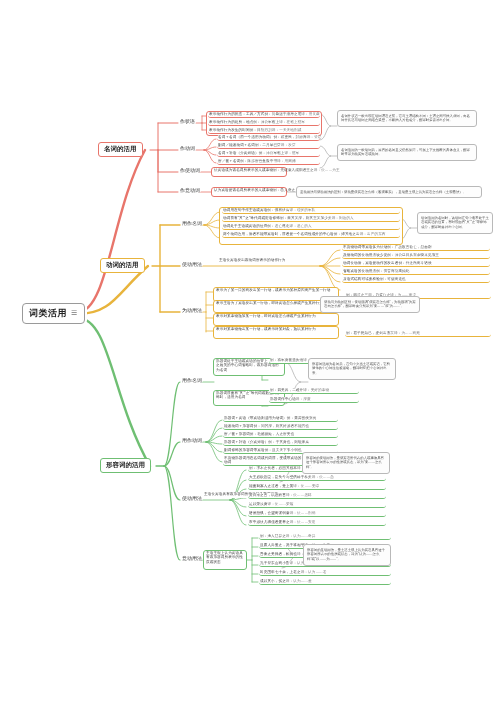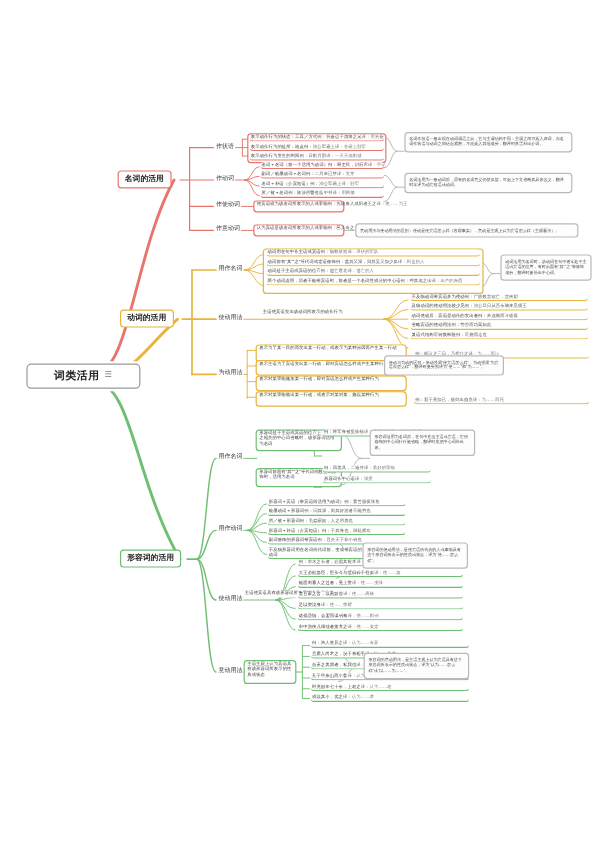--- a/index.html
+++ b/index.html
@@ -5,21 +5,21 @@
   html,body{margin:0;padding:0;background:#ffffff;}
   body{width:497px;height:702px;position:relative;overflow:hidden;
        font-family:"Liberation Sans","DejaVu Sans",sans-serif;color:#333;}
   #canvas{position:absolute;inset:0;}
   #wires{position:absolute;left:0;top:0;width:497px;height:702px;pointer-events:none;}
 
   .node{position:absolute;box-sizing:border-box;background:#ffffff;
         border-radius:3px;display:flex;align-items:center;white-space:nowrap;}
 
   
-  .root{border:1px solid #9a9a9a;border-radius:4px;padding:3px 22px;
+  .root{border:1px solid #9a9a9a;border-radius:4px;padding:3px 6px;
         font-size:9px;font-weight:bold;color:#222;letter-spacing:.5px;
         box-shadow:0 0 0 2px #ffffff;}
   .root .hmb{margin-left:4px;font-size:7px;color:#777;line-height:.9;}
 
   
   .main{border-width:1px;border-style:solid;border-radius:3px;padding:2px 5px;
         font-size:6.5px;font-weight:bold;color:#222;}
   .main.red{border-color:#e8756b;}
   .main.org{border-color:#e8b43c;}
   .main.grn{border-color:#6fbf73;}

